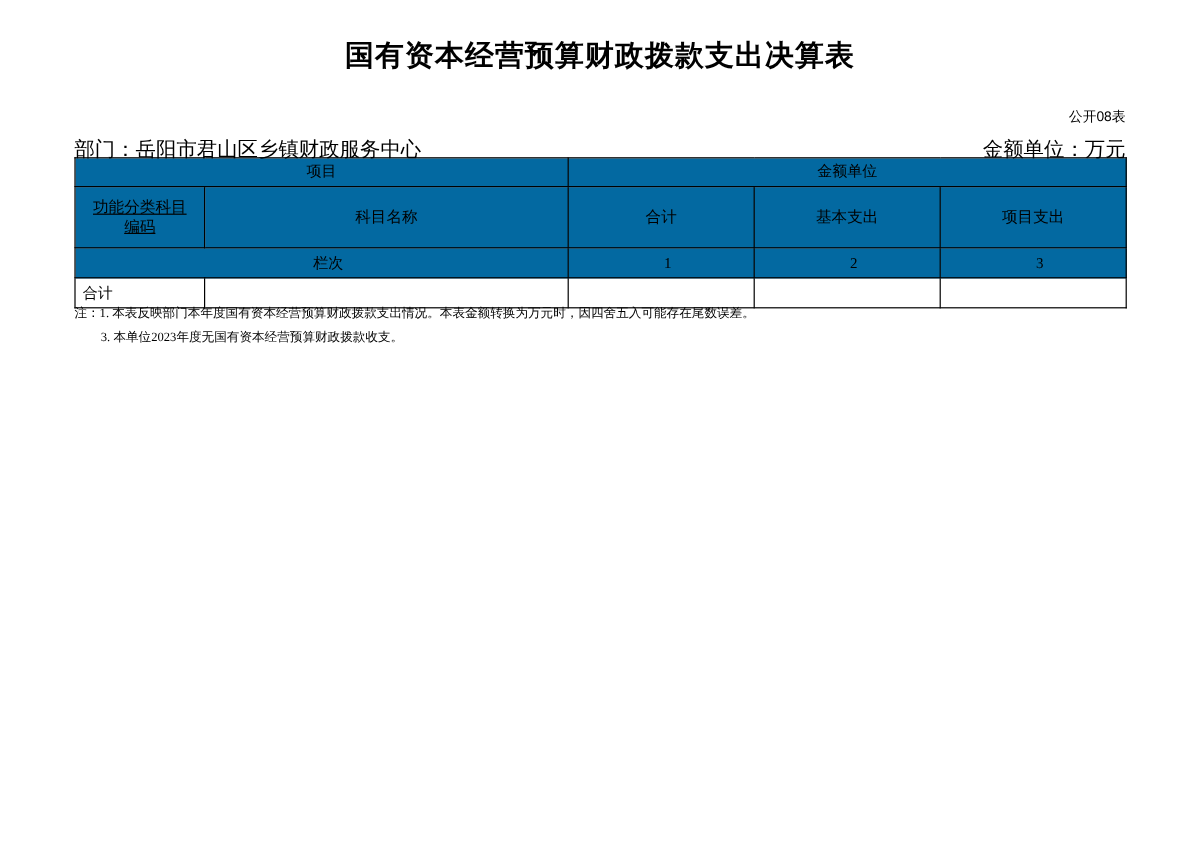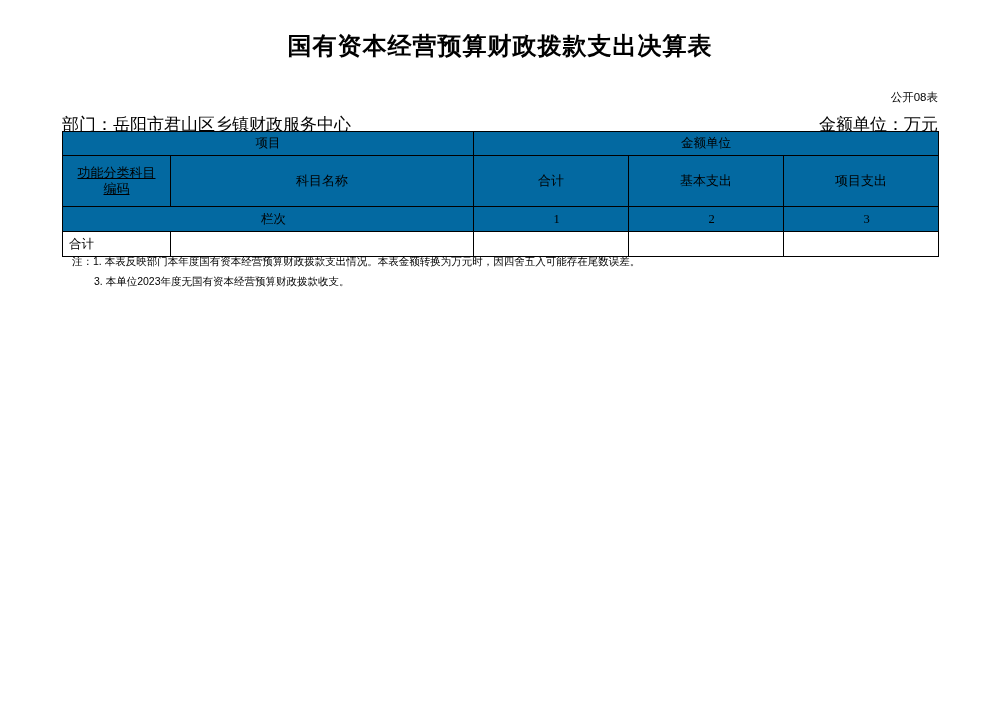--- a/index.html
+++ b/index.html
@@ -78,26 +78,26 @@
     padding-left: 6px;
     font-size: 12.5px;
   }
   .col-code { width: 108px; }
   .col-name { width: 303px; }
   .col-total { width: 155px; }
   .col-basic { width: 155px; }
   .col-proj { width: 155px; }
   .notes {
     position: absolute;
-    left: 72px;
+    left: 62px;
     top: 222px;
     width: 880px;
     font-size: 10.5px;
     line-height: 1.9;
-    font-family: Liberation Sans, sans-serif;
+    font-family: Liberation Serif, serif;
   }
   .note-line {
     white-space: nowrap;
   }
   .note-indent {
     padding-left: 22px;
   }
   .two-line {
     line-height: 1.25;
     text-decoration: underline;

